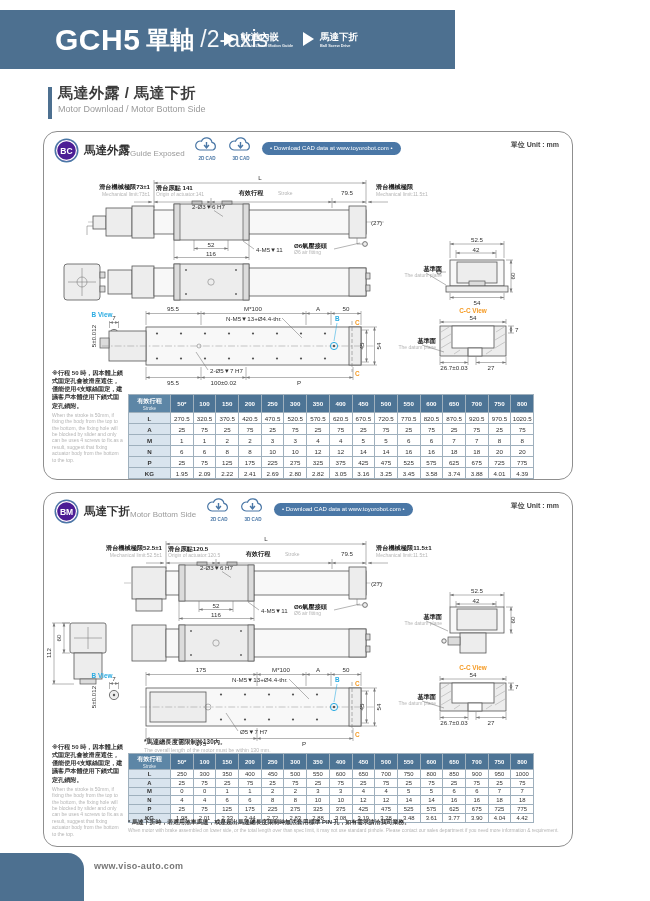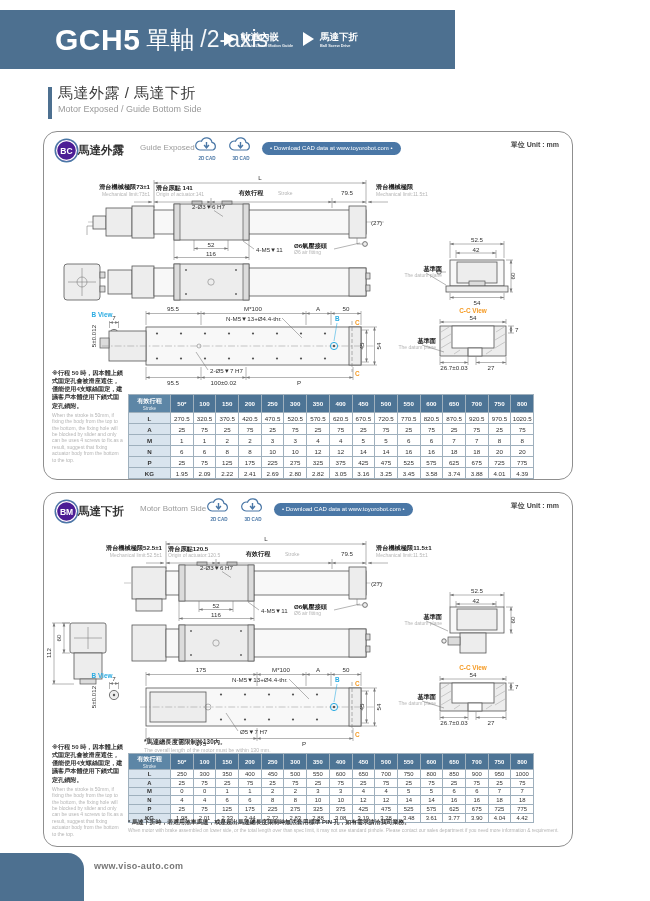--- a/index.html
+++ b/index.html
@@ -2,38 +2,38 @@
 <html><head>
 <meta charset="utf-8">
 <style>
   html,body{margin:0;padding:0;background:#fff}
   .page{position:relative;width:650px;height:901px;background:#fff;overflow:hidden;
         font-family:"Liberation Sans","DejaVu Sans",sans-serif;}
   
   .hbar{position:absolute;left:0;top:10px;width:455px;height:59px;background:#4d7090;color:#fff}
   .htitle{position:absolute;left:55px;top:0;height:59px;display:flex;align-items:center;gap:6px;white-space:nowrap}
   .htitle .m{font-size:30px;font-weight:700;letter-spacing:.5px}
-  .htitle .mz{font-size:24px;font-weight:400}
+  .htitle .mz{font-size:24px;font-weight:700}
   .htitle .mx{font-size:23px;font-weight:400;opacity:.95}
   .feat{position:absolute;top:16px;display:flex;gap:6px;align-items:flex-start}
   .tri{width:0;height:0;border-left:11px solid #fff;border-top:7.5px solid transparent;border-bottom:7.5px solid transparent;margin-top:6px}
   .feat .fz{font-size:9.5px;font-weight:700;line-height:1.1;margin-top:6px}
   .feat .fe{font-size:3.9px;font-weight:700;opacity:.9;margin-top:1px}
   
   .secbar{position:absolute;left:48px;top:87px;width:4px;height:32px;background:#4d7090}
-  .sect{position:absolute;left:58px;top:84px;font-size:15px;font-weight:400;color:#3c3c3c;letter-spacing:.5px}
+  .sect{position:absolute;left:58px;top:84px;font-size:15px;font-weight:700;color:#3c3c3c;letter-spacing:.5px}
   .secs{position:absolute;left:58px;top:104px;font-size:9px;color:#9a9a9a}
   
   .panel{position:absolute;left:43px;width:528px;border:1.2px solid #8f8f8f;border-radius:14px;background:#fff}
   #panel-bc{top:131px;height:347px}
   #panel-bm{top:492px;height:353px}
   .badge{position:absolute;left:12px;top:8px;width:21px;height:21px;border-radius:50%;background:#4c1d95;
          color:#fff;font-size:8.5px;font-weight:700;display:flex;align-items:center;justify-content:center;
          box-shadow:0 0 0 1.5px #4a77a6, inset 0 0 0 1.2px #fff}
-  .ptitle{position:absolute;left:34px;top:11px;display:flex;align-items:flex-start;gap:16px;white-space:nowrap}
+  .ptitle{position:absolute;left:40px;top:11px;display:flex;align-items:flex-end;gap:0;white-space:nowrap}
   .ptitle .tz{font-size:11.5px;font-weight:700;color:#333}
   .ptitle .te{font-size:8px;color:#9a9a9a}
   .cloud{position:absolute;top:4px;width:30px;text-align:center}
   .cloud .cl-lab{font-size:4.6px;color:#4a77a6;font-weight:700;margin-top:-1px}
   .pill{position:absolute;top:10px;height:13px;background:#4a77a6;border-radius:7px;color:#fff;
         font-size:6px;line-height:13px;padding:0 8px;white-space:nowrap}
   .unit{position:absolute;right:13px;top:8px;font-size:7px;color:#444;font-weight:700}
   
   .snote{position:absolute;left:8px;width:72px}
   .snote .nz{font-size:6.1px;font-weight:700;color:#333;line-height:1.34}
@@ -100,21 +100,21 @@
       <span class="tri"></span>
       <span>
         <div class="fz">馬達下折</div>
         <div class="fe">Ball Screw Drive</div>
       </span>
     </div>
   </div>
 
   <div class="secbar"></div>
   <div class="sect">馬達外露 / 馬達下折</div>
-  <div class="secs">Motor Exposed / Guide Bottom Side</div>
+  <div class="secs">Motor Download / Motor Bottom Side</div>
 
   <div class="panel" id="panel-bc">
     <div class="badge">BC</div>
     <div class="ptitle">
       <span class="tz">馬達外露</span>
       <span class="te">Guide Exposed</span>
     </div>
     <div class="cloud" style="left:148px">
       <svg width="28" height="17" viewBox="0 0 28 17" style="position:static">
         <path d="M7,14 a4.5,4.5 0 1 1 1.5,-8.8 a5.5,5.5 0 0 1 10.5,1.2 a4,4 0 0 1 1,7.6 z" fill="#fff" stroke="#4a77a6" stroke-width="1.2"></path>

